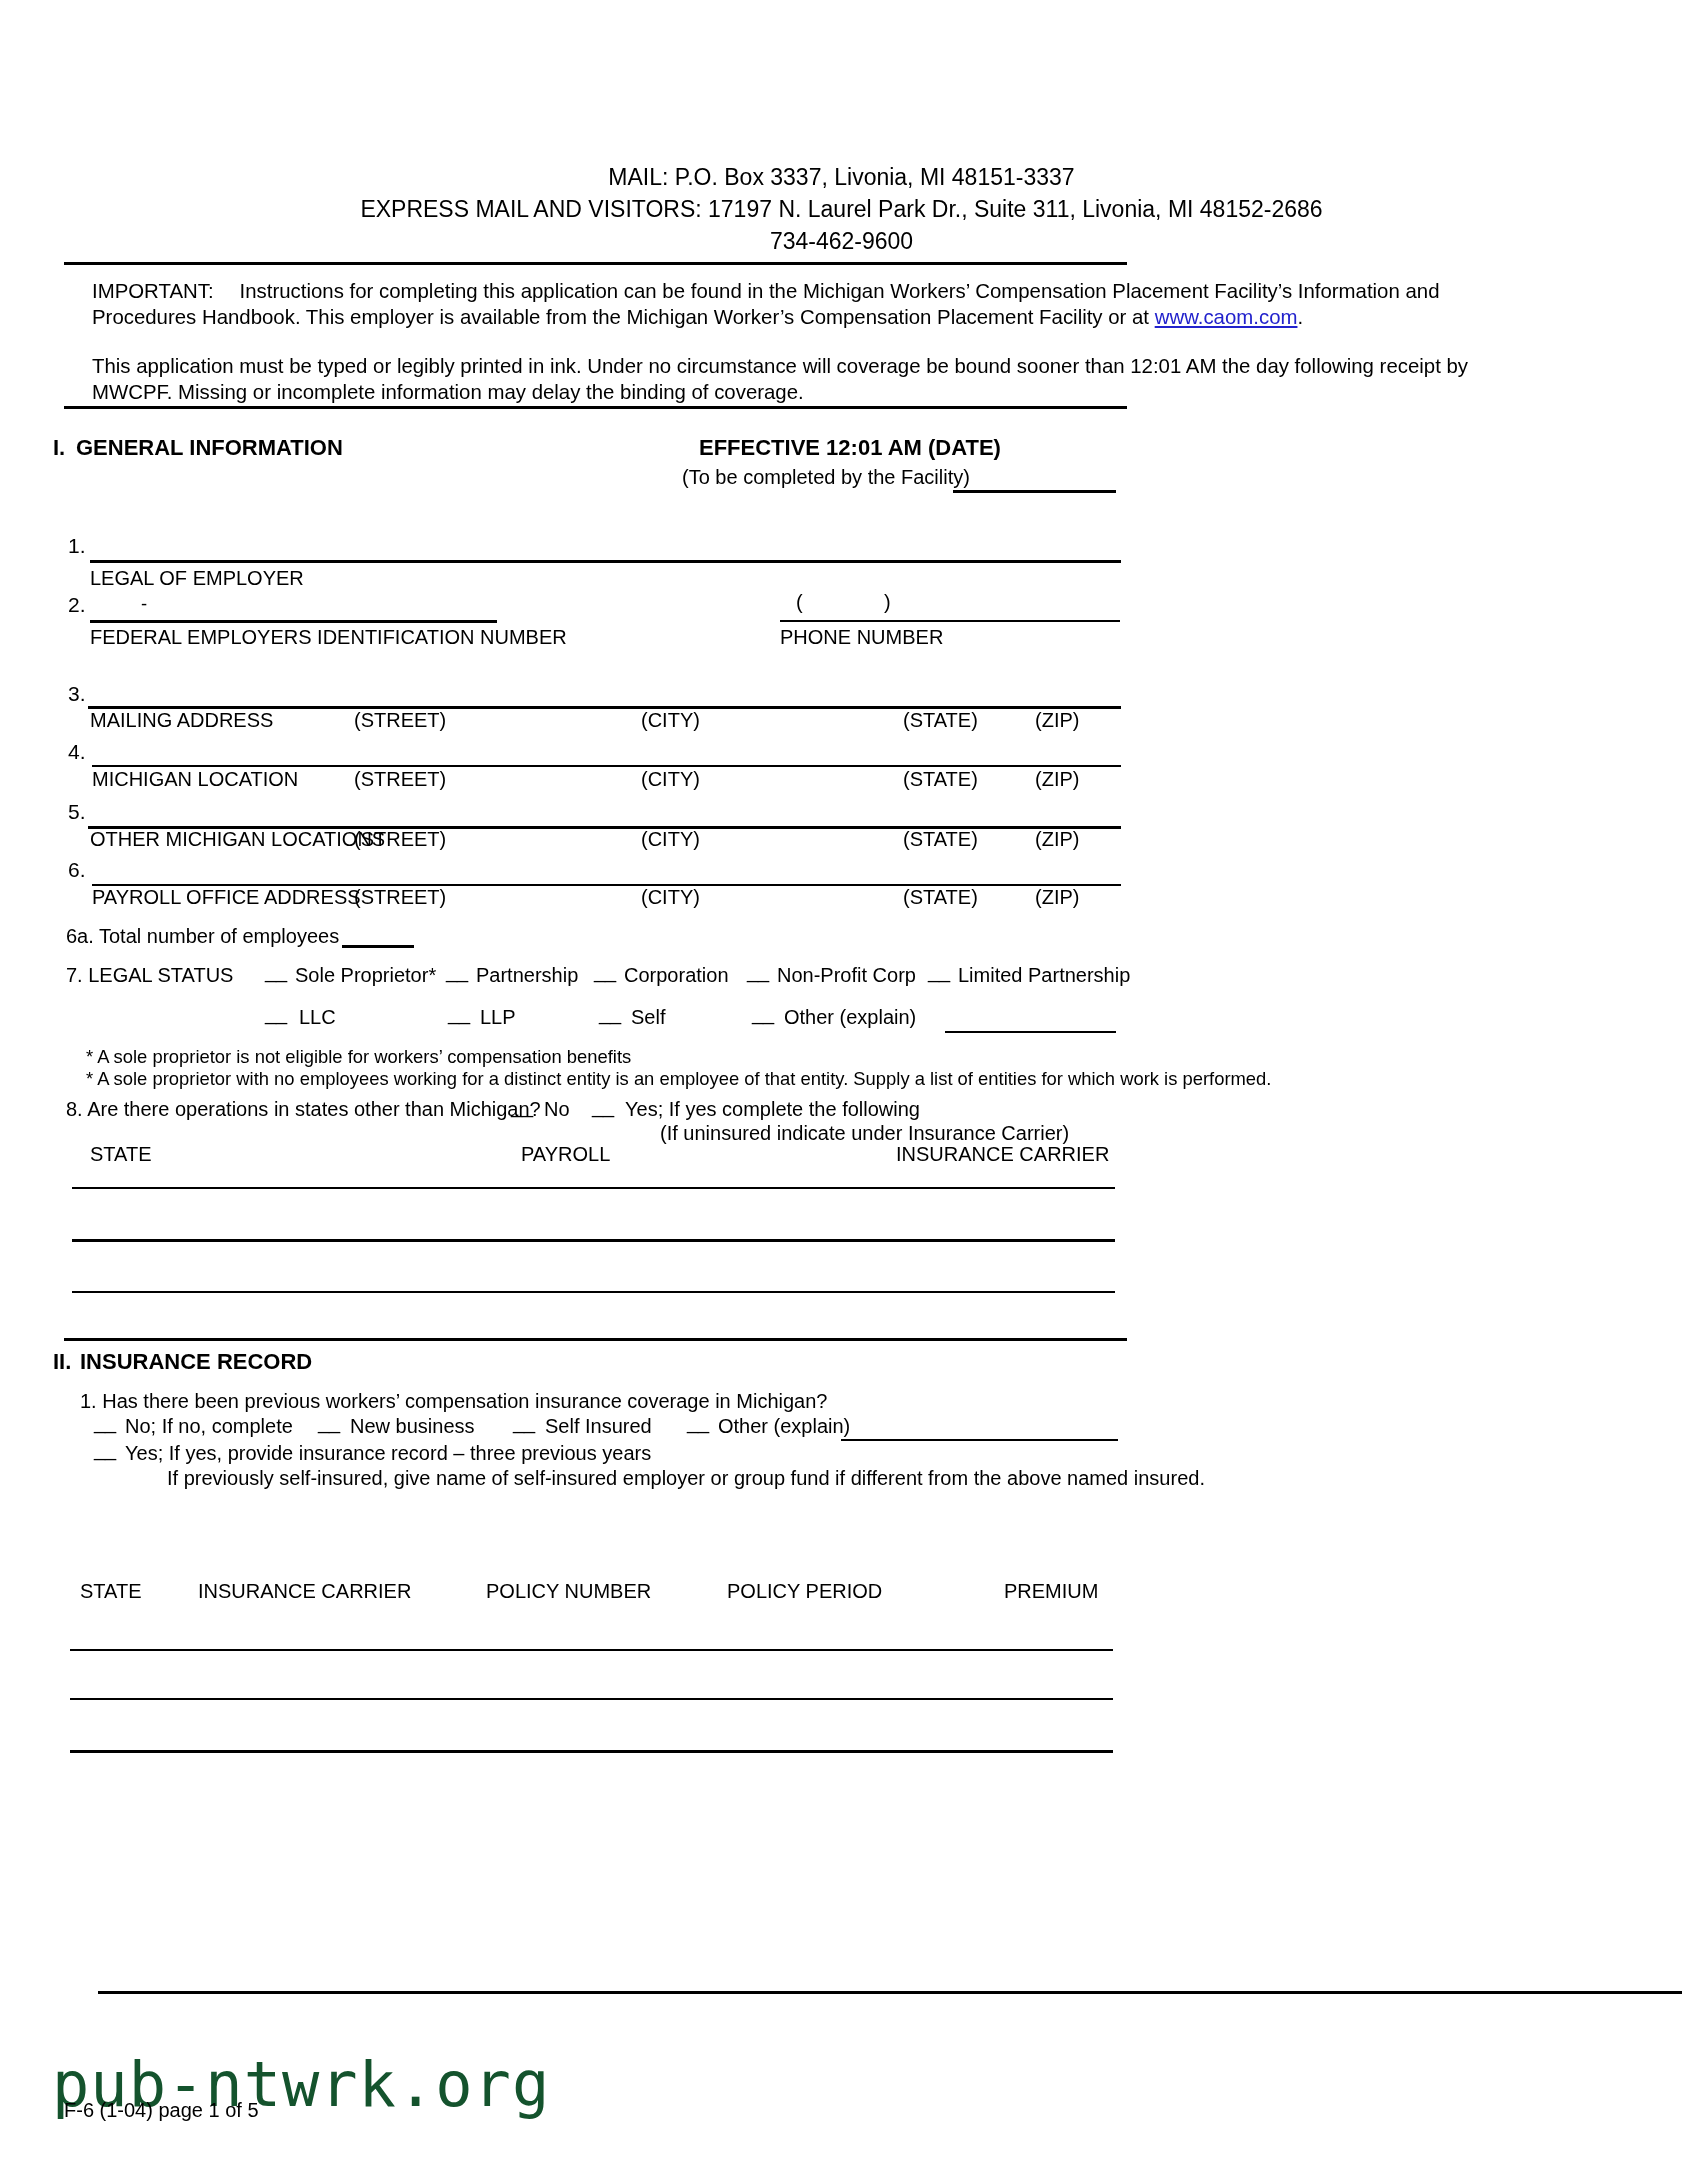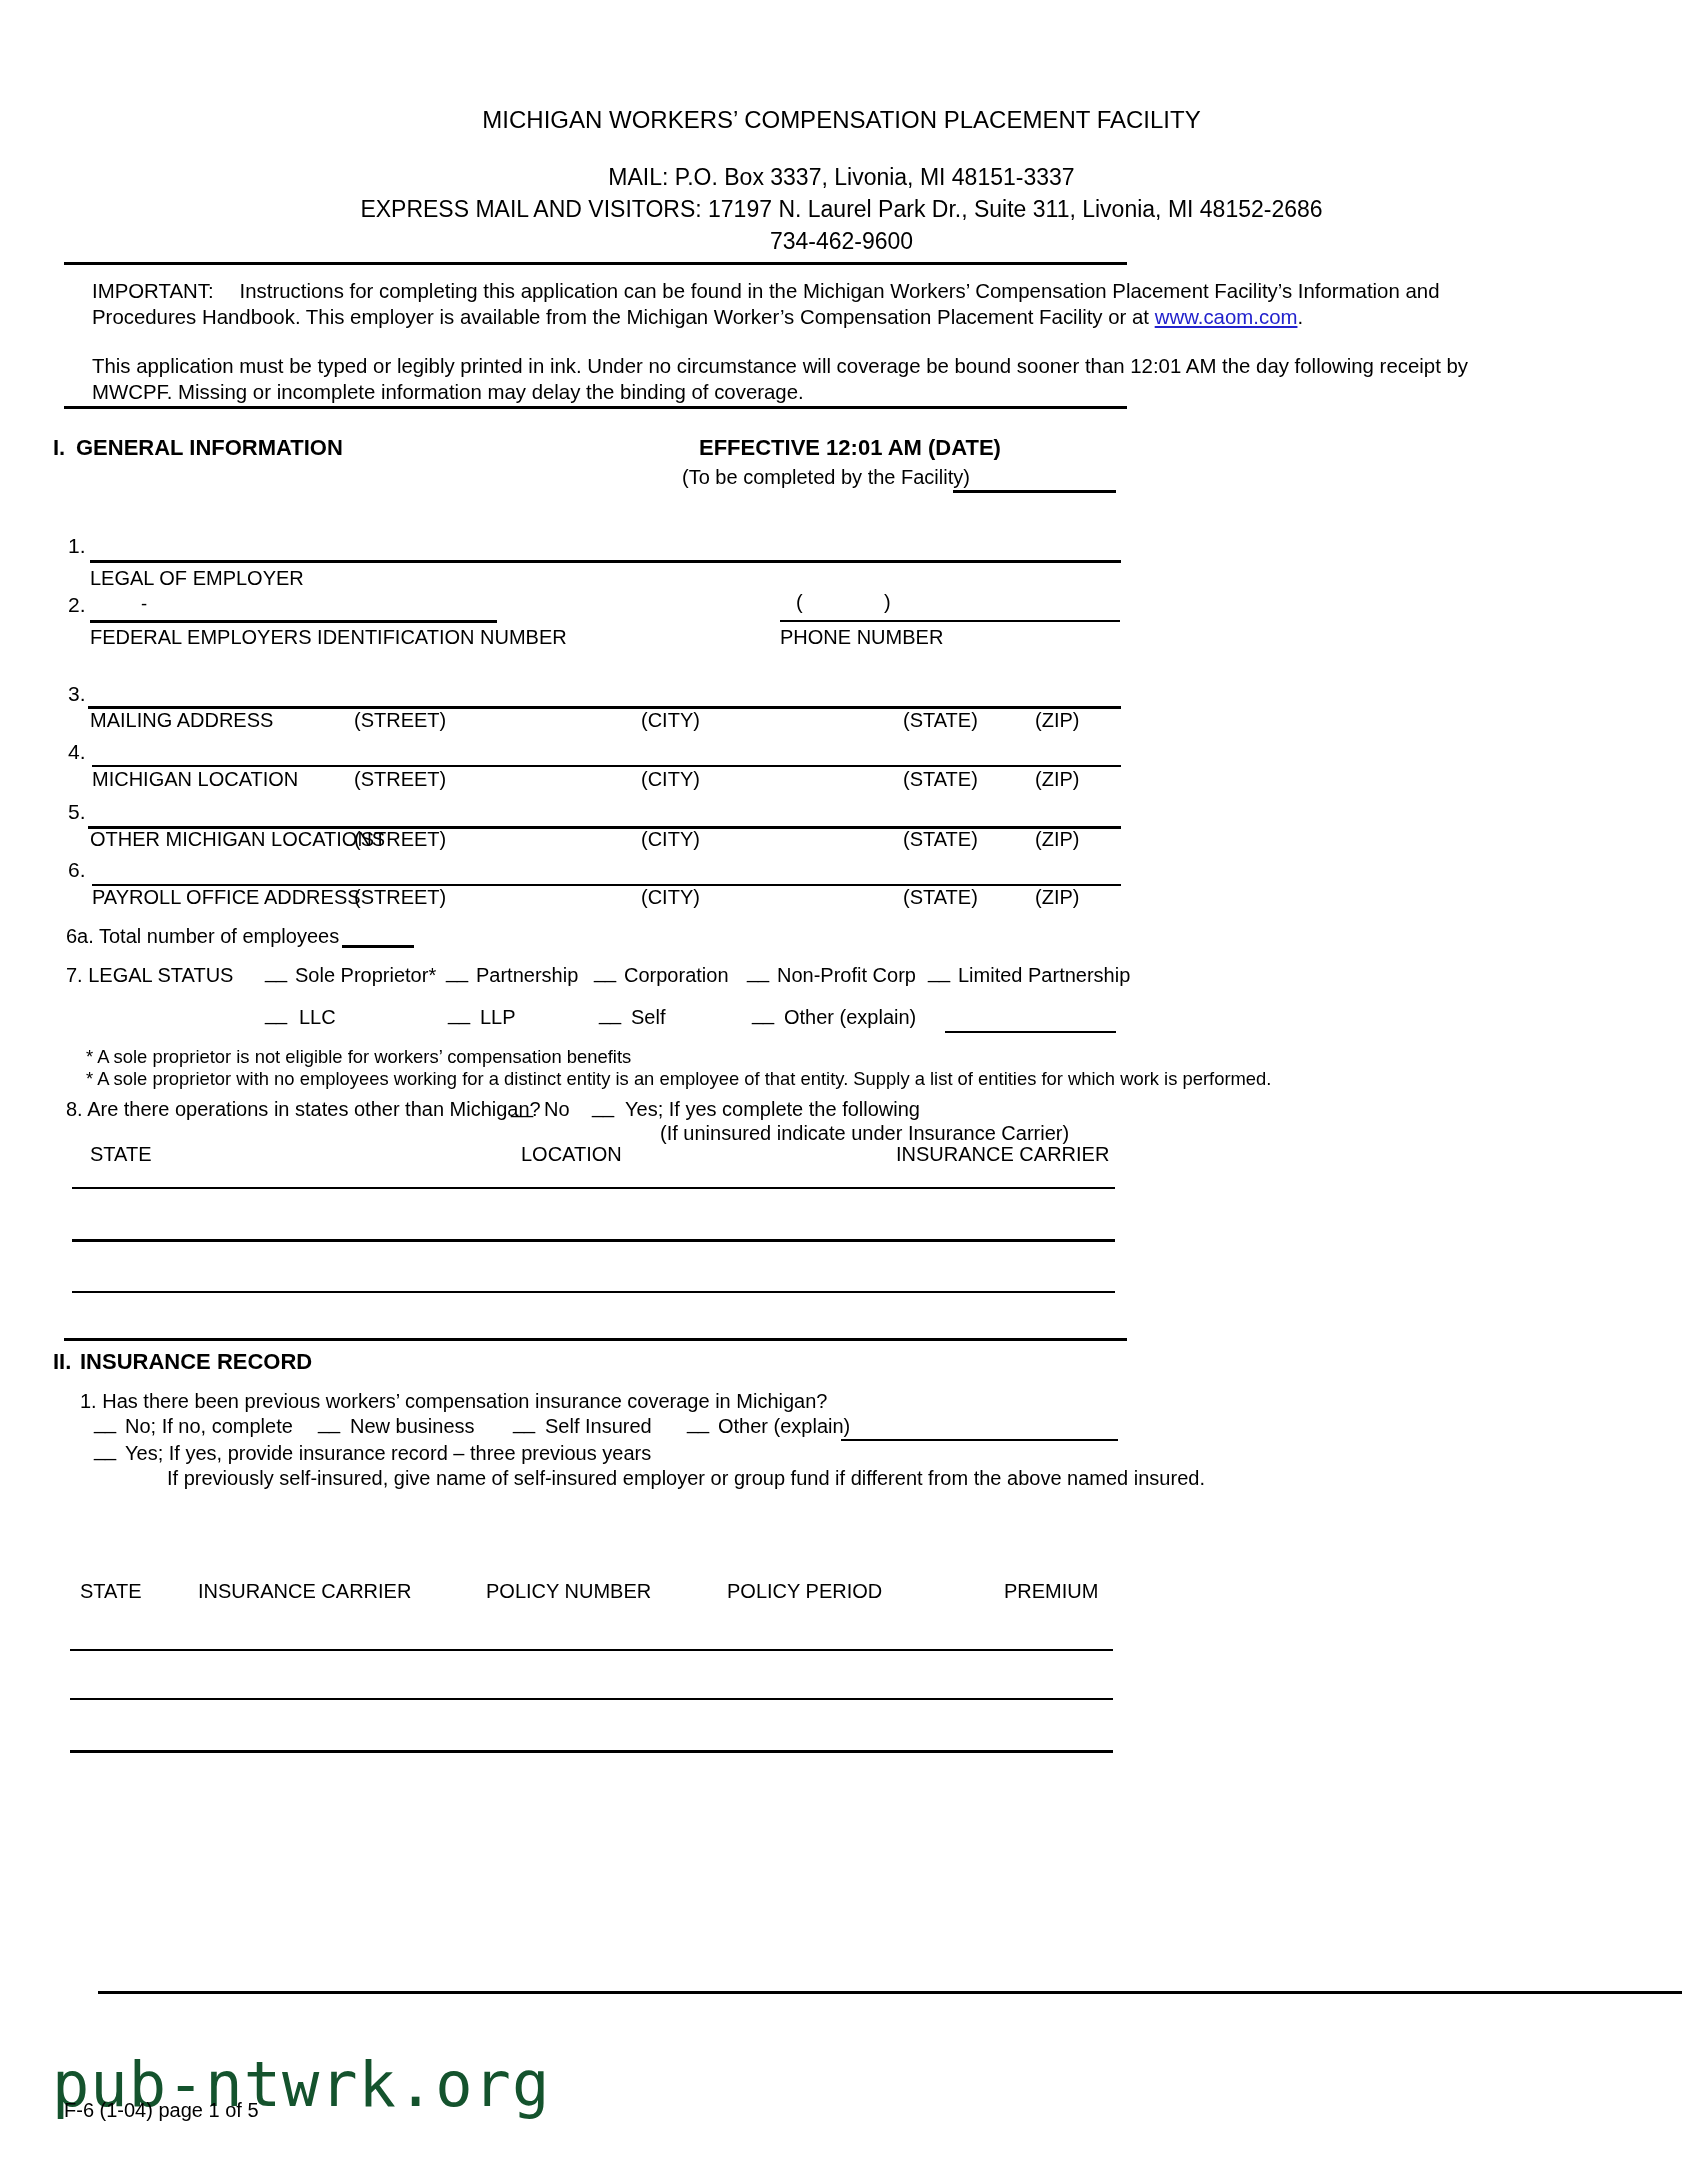--- a/index.html
+++ b/index.html
@@ -100,21 +100,20 @@
     left: 64px;
     top: 2099px;
     font-size: 20px;
   }
 </style>
 </head>
 <body>
 
 <div class="page">
 
-  <div class="abs facility-name">MICHIGAN WORKERS’ COMPENSATION PLACEMENT FACILITY</div>
   <div class="abs addr-line addr-1">MAIL:  P.O. Box 3337, Livonia, MI  48151-3337</div>
   <div class="abs addr-line addr-2">EXPRESS MAIL AND VISITORS:  17197 N. Laurel Park Dr., Suite 311, Livonia, MI  48152-2686</div>
   <div class="abs addr-line addr-3">734-462-9600</div>
 
   <div class="abs rule" style="left:64px; top:262px; width:1063px;"></div>
 
   <div class="abs para important-1">
     <span>IMPORTANT:</span><span class="indent-imp"></span><span>Instructions for completing this application can be found in the Michigan Workers’ Compensation Placement Facility’s Information and Procedures Handbook.  This employer is available from the Michigan Worker’s Compensation Placement Facility or at </span><a class="link" href="#">www.caom.com</a><span>.</span>
   </div>
 
@@ -211,21 +210,21 @@
   <div class="abs small" style="left:86px; top:1068px;">* A sole proprietor with no employees working for a distinct entity is an employee of that entity.  Supply a list of entities for which work is performed.</div>
 
   <div class="abs lbl" style="left:66px; top:1098px;">8.  Are there operations in states other than Michigan?</div>
   <div class="abs lbl" style="left:511px; top:1095px;">__</div>
   <div class="abs lbl" style="left:544px; top:1098px;">No</div>
   <div class="abs lbl" style="left:592px; top:1095px;">__</div>
   <div class="abs lbl" style="left:625px; top:1098px;">Yes;  If yes complete the following</div>
   <div class="abs lbl" style="left:660px; top:1122px;">(If uninsured indicate under Insurance Carrier)</div>
 
   <div class="abs lbl-caps" style="left:90px; top:1143px;">STATE</div>
-  <div class="abs lbl-caps" style="left:521px; top:1143px;">LOCATION</div>
+  <div class="abs lbl-caps" style="left:521px; top:1143px;">PAYROLL</div>
   <div class="abs lbl-caps" style="left:896px; top:1143px;">INSURANCE CARRIER</div>
 
   <div class="abs fline" style="left:72px; top:1187px; width:1043px;"></div>
   <div class="abs fline-thick" style="left:72px; top:1239px; width:1043px;"></div>
   <div class="abs fline" style="left:72px; top:1291px; width:1043px;"></div>
 
   <div class="abs rule" style="left:64px; top:1338px; width:1063px;"></div>
 
   <div class="abs sec-num" style="left:53px; top:1349px;">II.</div>
   <div class="abs sec-head" style="left:80px; top:1349px;">INSURANCE RECORD</div>

